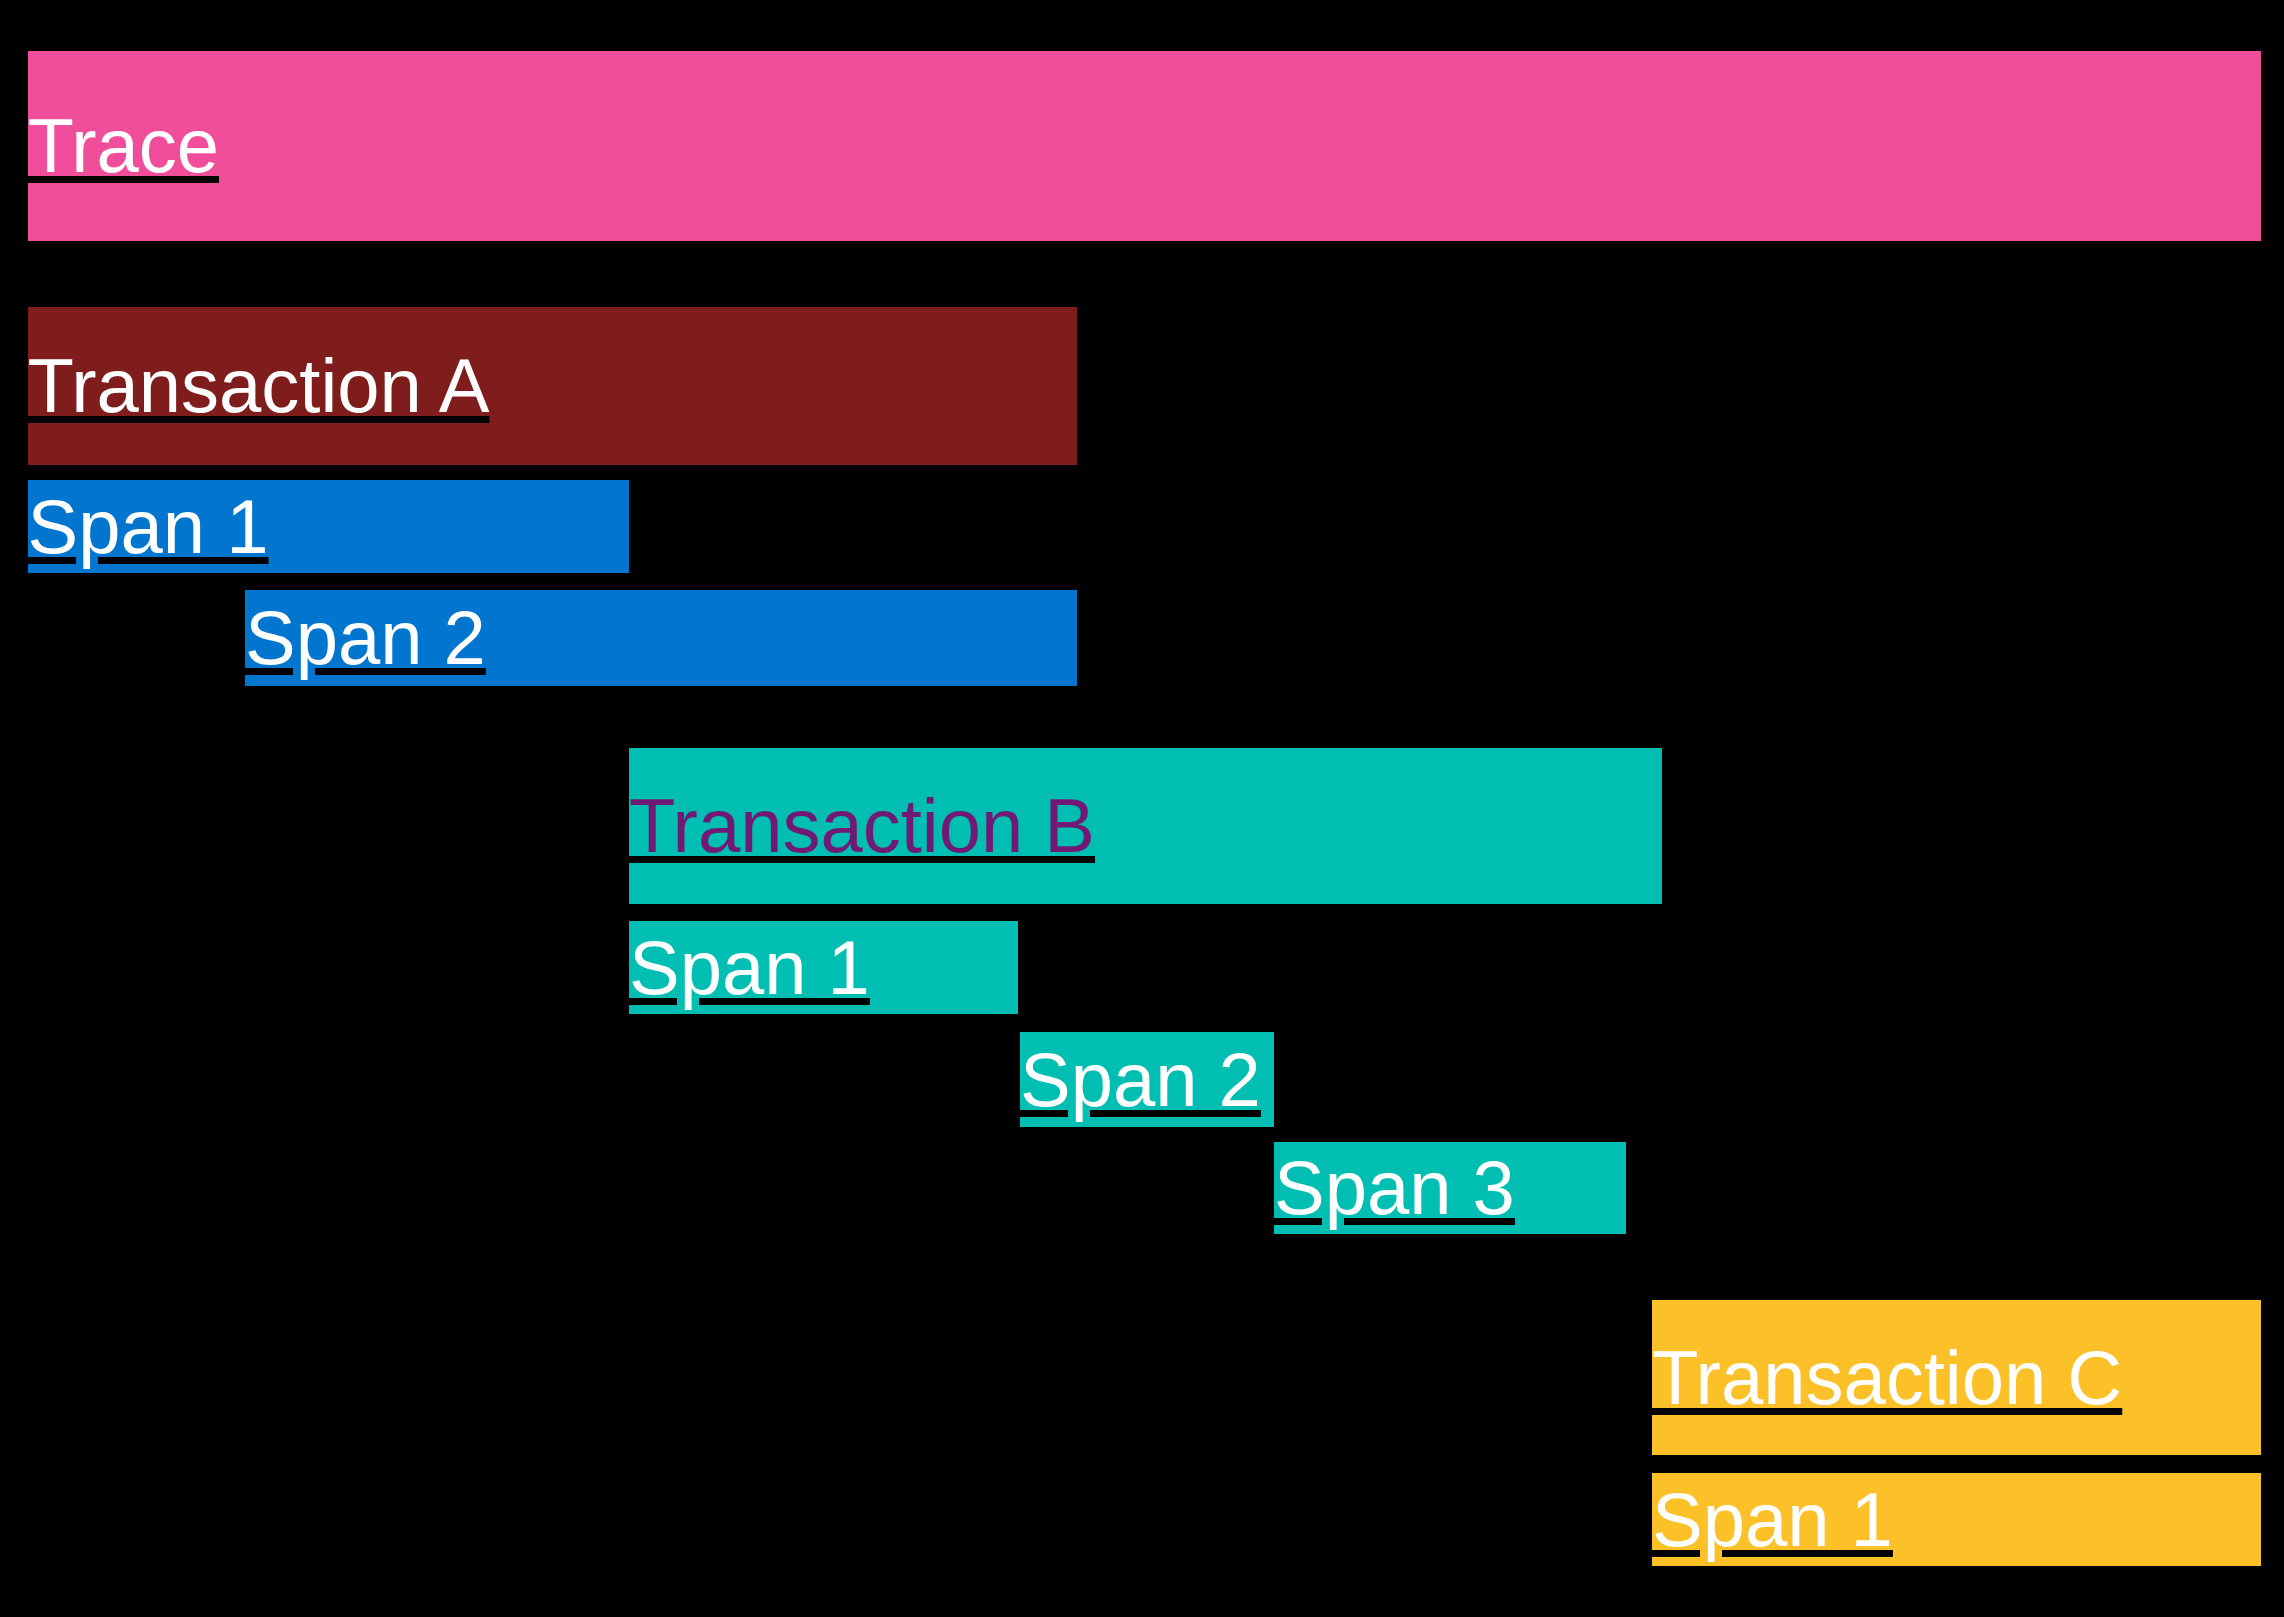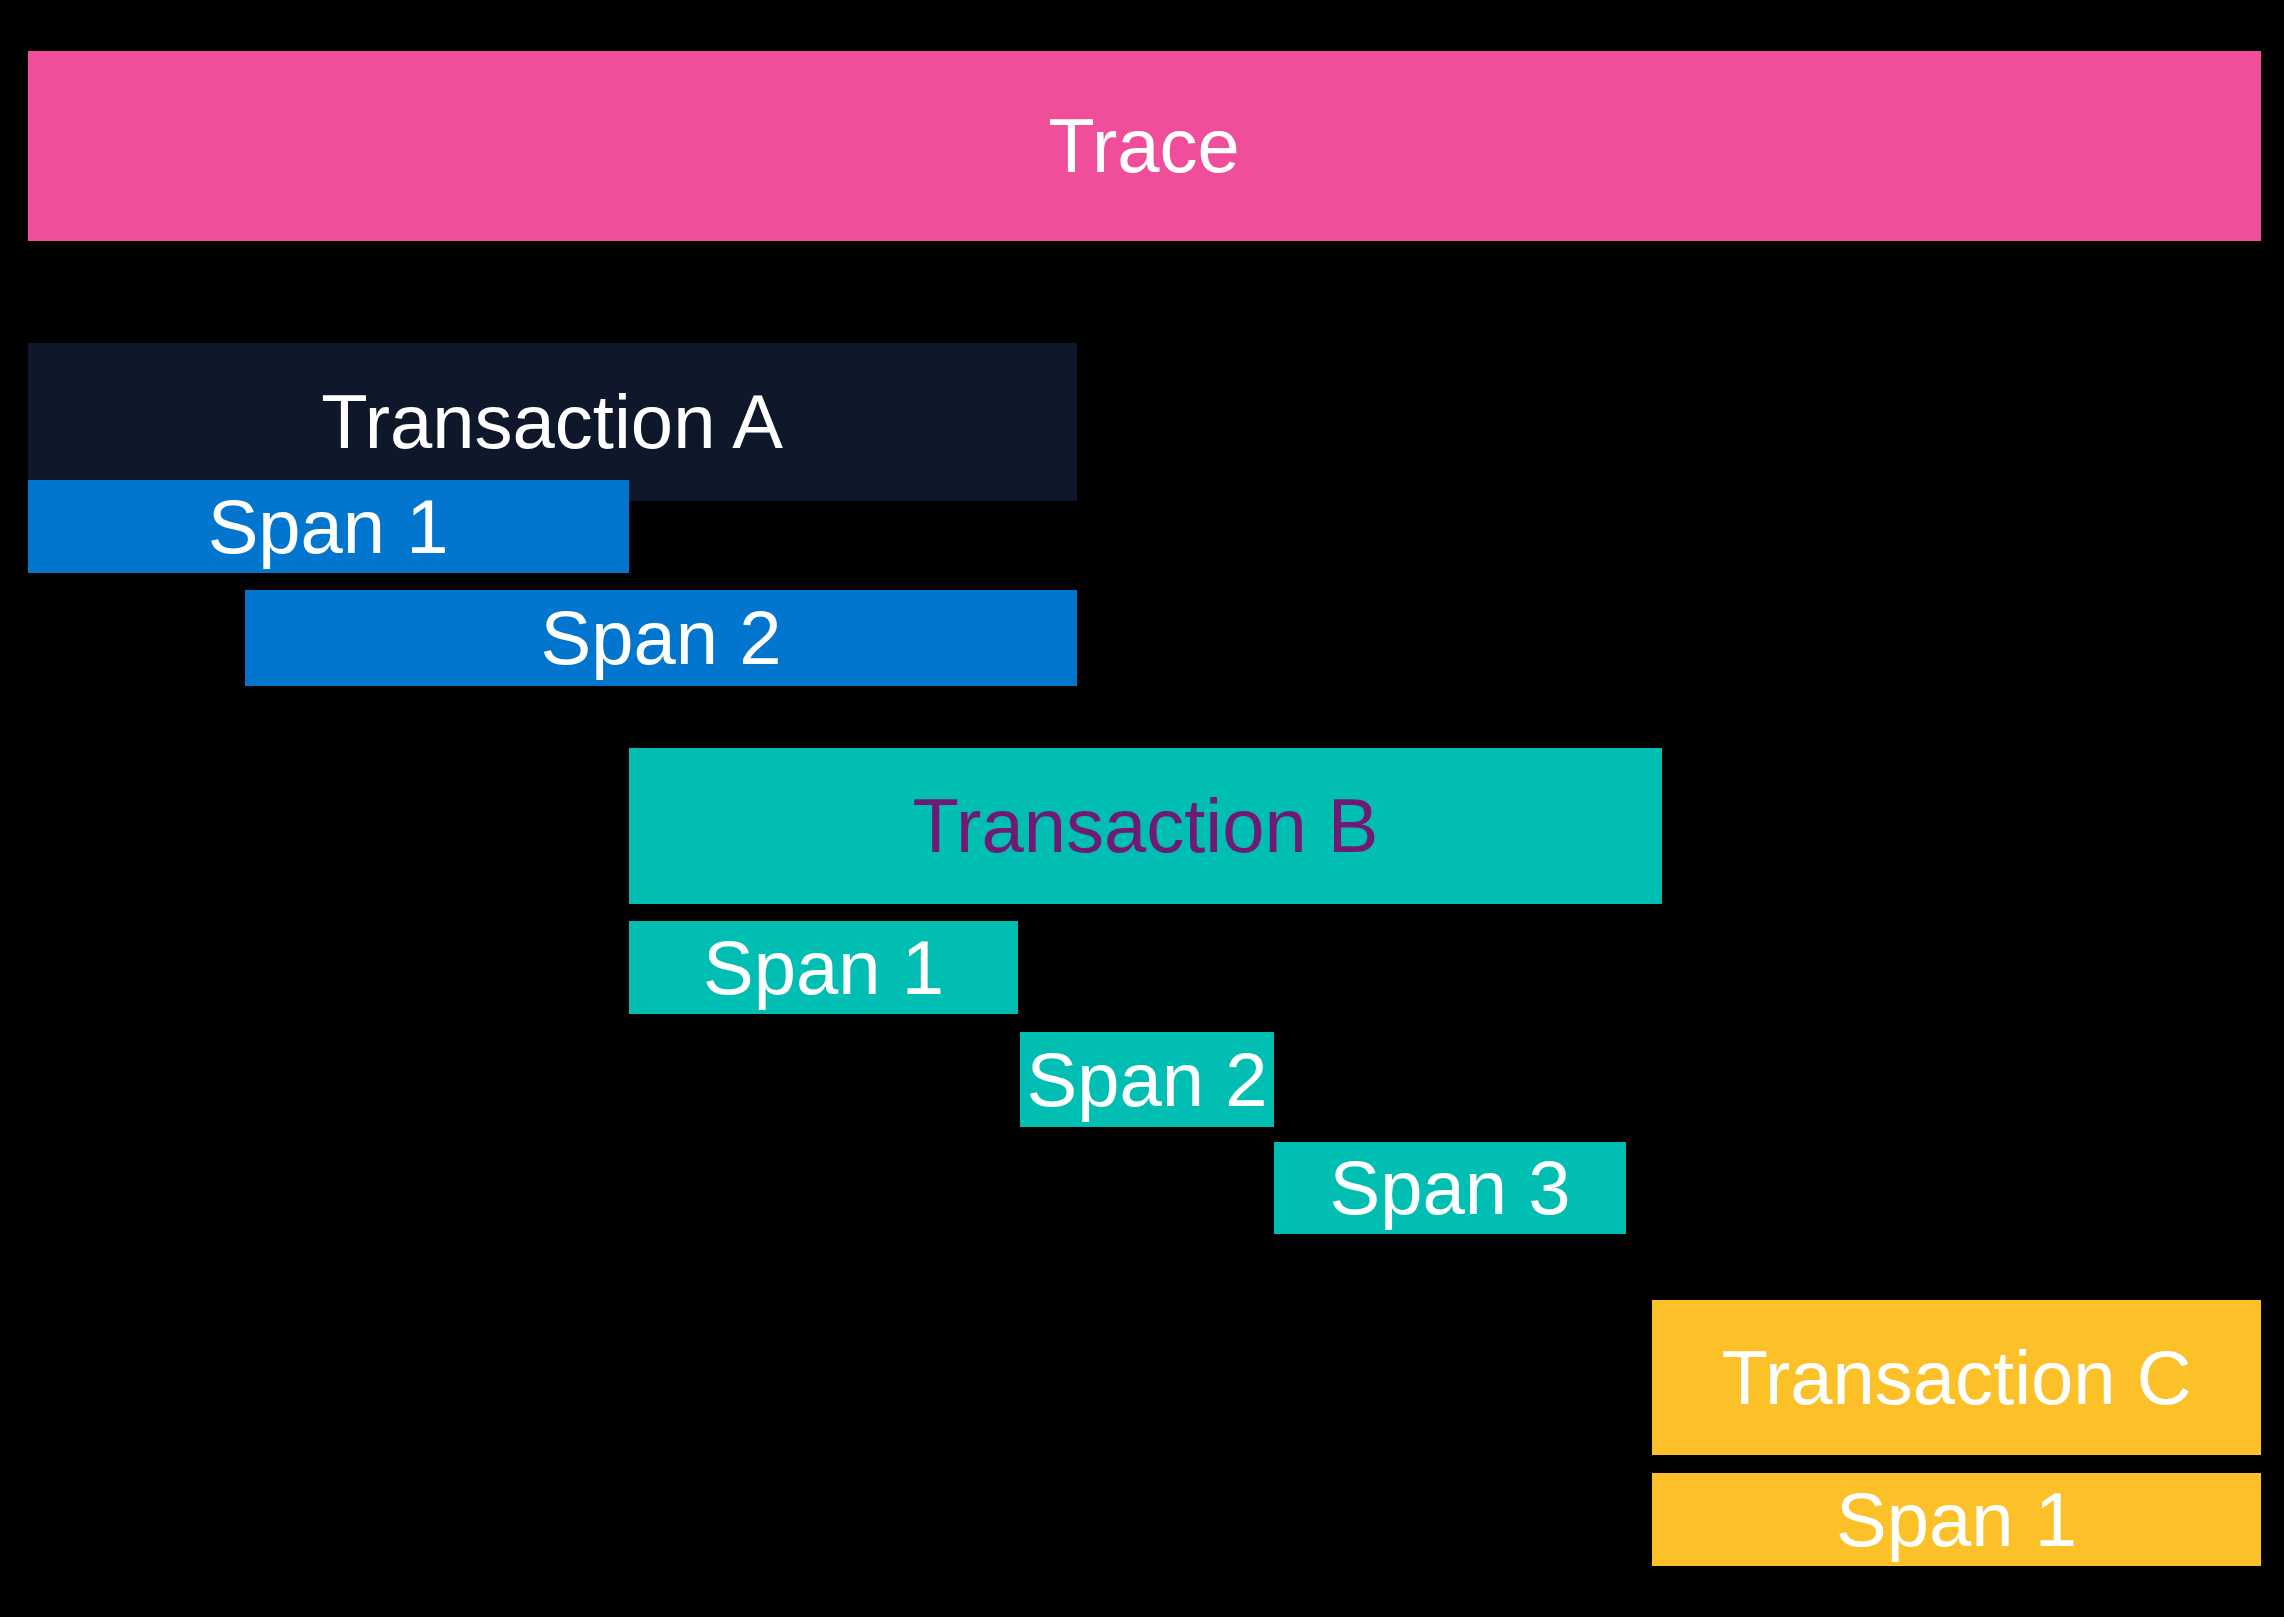--- a/index.html
+++ b/index.html
@@ -12,21 +12,21 @@
     width: 2284px;
     height: 1618px;
     overflow: hidden;
     background: #000000;
     font-family: "Liberation Sans", "DejaVu Sans", sans-serif;
   }
   .bar {
     position: absolute;
     display: flex;
     align-items: center;
-    justify-content: center;
+    text-decoration: underline;
   }
   .bar .label {
     color: #ffffff;
     font-size: 76px;
     font-weight: 400;
     letter-spacing: 0px;
     line-height: 1;
     white-space: nowrap;
   }
   
@@ -43,21 +43,21 @@
 </style>
 </head>
 <body>
 
 <div id="canvas" style="background-color: rgb(0, 0, 0);">
 
   <div class="bar trace" style="background-color: rgb(240, 77, 154);">
     <span class="label" style="color: rgb(255, 255, 255);">Trace</span>
   </div>
 
-  <div class="bar tx-a" style="background-color: #0f172a; margin-top: 36px;">
+  <div class="bar tx-a" style="background-color: #7f1d1d;">
     <span class="label" style="color: rgb(255, 255, 255);">Transaction A</span>
   </div>
   <div class="bar a-s1" style="background-color: rgb(2, 118, 207);">
     <span class="label" style="color: rgb(255, 255, 255);">Span 1</span>
   </div>
   <div class="bar a-s2" style="background-color: rgb(2, 118, 207);">
     <span class="label" style="color: rgb(255, 255, 255);">Span 2</span>
   </div>
 
   <div class="bar tx-b" style="background-color: rgb(0, 191, 178);">

